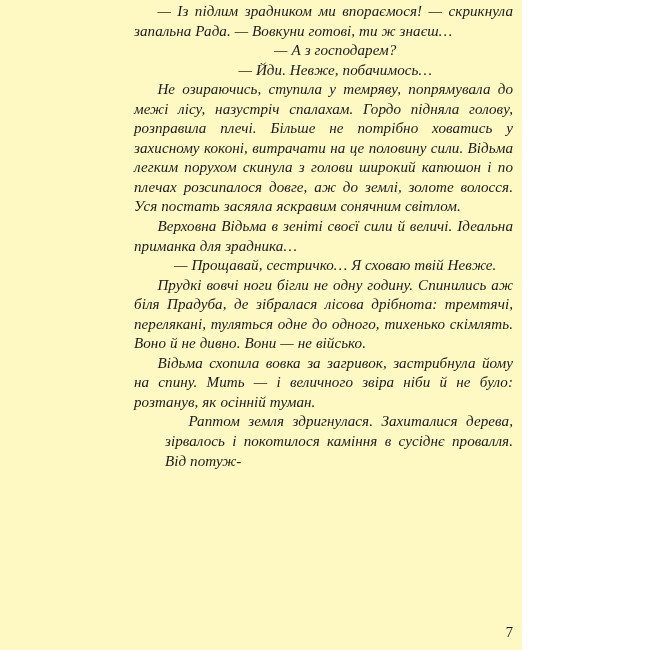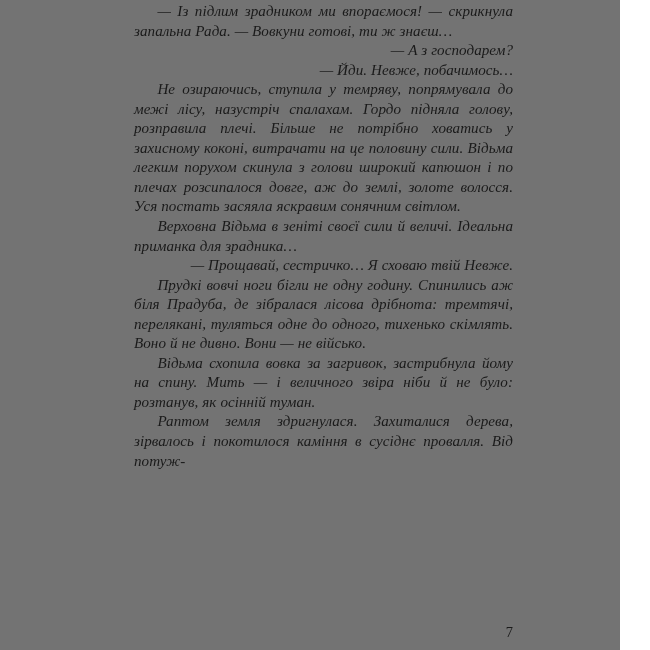--- a/index.html
+++ b/index.html
@@ -10,23 +10,23 @@
   body {
     width: 650px;
     height: 650px;
     overflow: hidden;
     font-family: "Liberation Serif", "DejaVu Serif", serif;
     color: #1a1a1a;
   }
 
   #page {
     position: relative;
-    width: 620px;
+    width: 522px;
     height: 650px;
-    background: #737373;
+    background: #fef9c3;
   }
 
   #text-column {
     position: absolute;
     left: 134px;
     top: 2px;
     width: 379px;
   }
 
   p.para {
@@ -40,24 +40,25 @@
     text-indent: 1.55em;
     hyphens: manual;
     -webkit-hyphens: manual;
     letter-spacing: 0.05px;
     word-spacing: 0.1px;
   }
 
   
   p.para:last-child {
     text-align: justify;
+    margin-left: 31px;
   }
 
   p.para.nojust {
-    text-align: right;
+    text-align: center;
   }
 
   #page-number {
     position: absolute;
     left: 0;
     top: 623px;
     width: 513px;
     text-align: right;
     font-style: normal;
     font-size: 14.5px;

